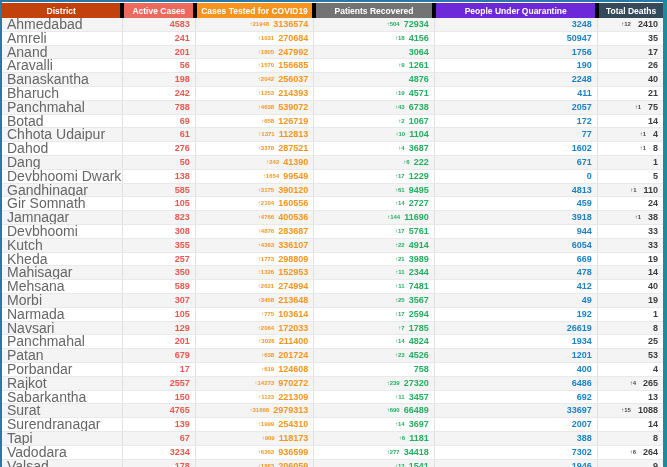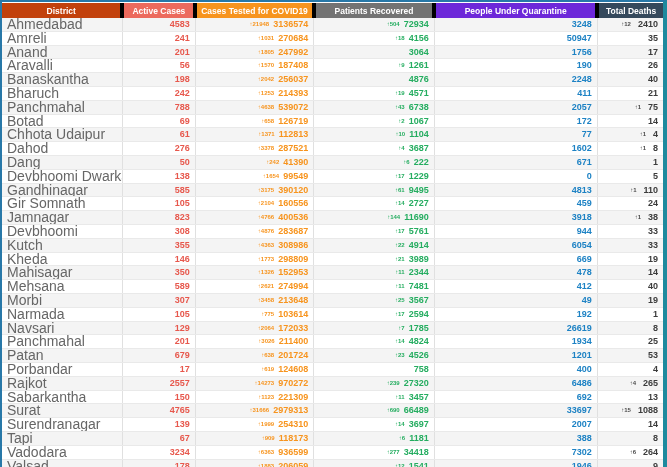--- a/index.html
+++ b/index.html
@@ -104,21 +104,21 @@
             <td class="district">Anand</td>
             <td class="num active">201</td>
             <td class="num tested"><span class="delta">↑1805</span><span>247992</span></td>
             <td class="num recovered"><span>3064</span></td>
             <td class="num quarantine">1756</td>
             <td class="num deaths"><span>17</span></td>
           </tr>
           <tr class="even">
             <td class="district">Aravalli</td>
             <td class="num active">56</td>
-            <td class="num tested"><span class="delta">↑1570</span><span>187408</span></td>
+            <td class="num tested"><span class="delta">↑1570</span><span>156685</span></td>
             <td class="num recovered"><span class="delta">↑9</span><span>1261</span></td>
             <td class="num quarantine">190</td>
             <td class="num deaths"><span>26</span></td>
           </tr>
           <tr class="odd">
             <td class="district">Banaskantha</td>
             <td class="num active">198</td>
             <td class="num tested"><span class="delta">↑2042</span><span>256037</span></td>
             <td class="num recovered"><span>4876</span></td>
             <td class="num quarantine">2248</td>
@@ -208,28 +208,28 @@
             <td class="district">Devbhoomi</td>
             <td class="num active">308</td>
             <td class="num tested"><span class="delta">↑4876</span><span>283687</span></td>
             <td class="num recovered"><span class="delta">↑17</span><span>5761</span></td>
             <td class="num quarantine">944</td>
             <td class="num deaths"><span>33</span></td>
           </tr>
           <tr class="odd">
             <td class="district">Kutch</td>
             <td class="num active">355</td>
-            <td class="num tested"><span class="delta">↑4363</span><span>308986</span></td>
+            <td class="num tested"><span class="delta">↑4363</span><span>336107</span></td>
             <td class="num recovered"><span class="delta">↑22</span><span>4914</span></td>
             <td class="num quarantine">6054</td>
             <td class="num deaths"><span>33</span></td>
           </tr>
           <tr class="even">
             <td class="district">Kheda</td>
-            <td class="num active">146</td>
+            <td class="num active">257</td>
             <td class="num tested"><span class="delta">↑1773</span><span>298809</span></td>
             <td class="num recovered"><span class="delta">↑21</span><span>3989</span></td>
             <td class="num quarantine">669</td>
             <td class="num deaths"><span>19</span></td>
           </tr>
           <tr class="odd">
             <td class="district">Mahisagar</td>
             <td class="num active">350</td>
             <td class="num tested"><span class="delta">↑1326</span><span>152953</span></td>
             <td class="num recovered"><span class="delta">↑11</span><span>2344</span></td>

